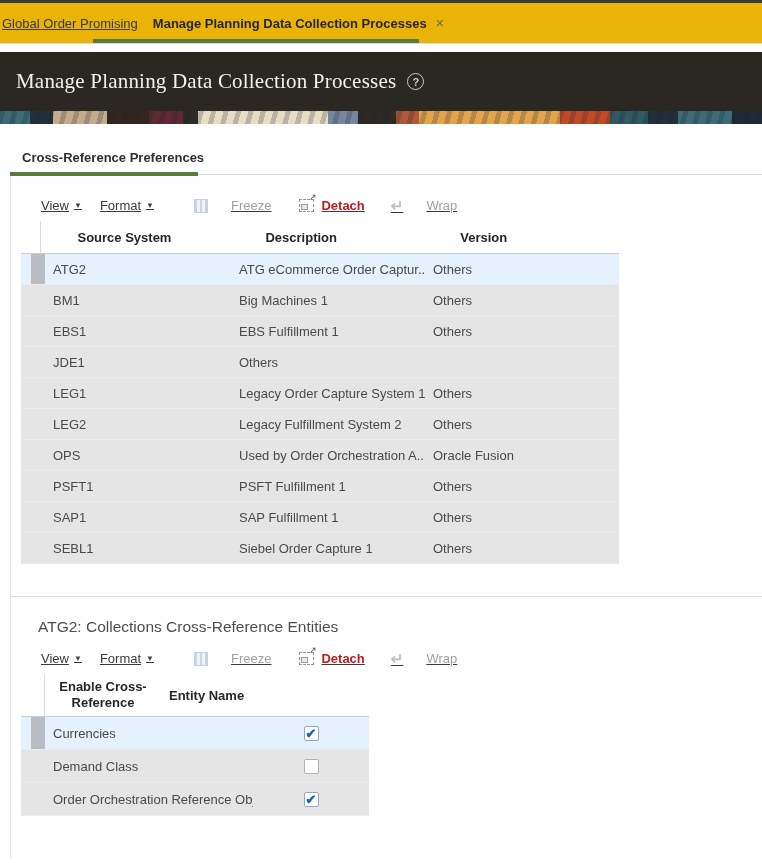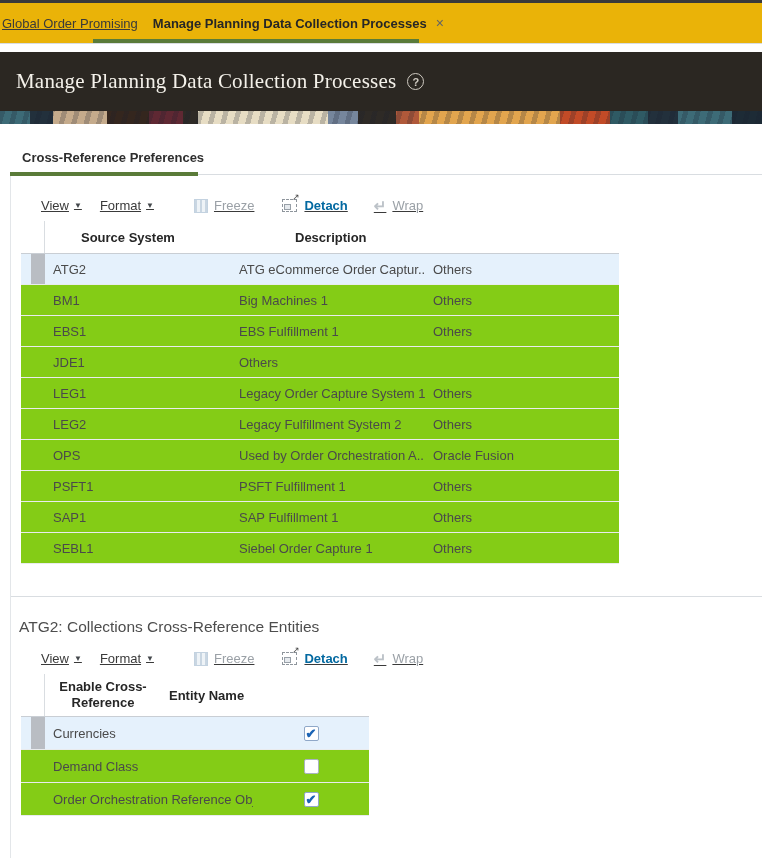--- a/index.html
+++ b/index.html
@@ -66,22 +66,22 @@
   .subtab-line { position:absolute; left:198px; right:0; top:29px; height:1px; background:#d9dde1; }
 
   
   .main { margin-left:10px; border-left:1px solid #e3e6e9; height:682px; overflow:hidden; }
 
   .toolbar { display:flex; align-items:center; padding:22px 0 0 30px; font-size:13px; color:#3a3a3a;text-decoration:underline; }
   .toolbar.second { padding-top:15px; }
   .menu-btn { display:inline-flex; align-items:center; cursor:pointer; }
   .menu-arrow { font-size:8px; margin-left:5px; color:#44484c; }
   .tool-btn { display:inline-flex; align-items:center; cursor:pointer; }
-  .tool-strong { font-weight:bold; color:#0369a1; }
-  .tool-disabled { color:#9ba1a7; cursor:default; }
+  .tool-strong { font-weight:bold; color:#b91c1c; }
+  .tool-disabled { color:#9ba1a7; cursor:default;gap:17px; }
   .mr18 { margin-right:18px; } .mr40 { margin-right:40px; }
   .mr28 { margin-right:28px; } .mr26 { margin-right:26px; }
 
   .ic-freeze {
     width:14px; height:14px; margin-right:6px; border:1px solid #c3d2e0;
     background:repeating-linear-gradient(90deg,#c9d6e2 0 2px,#eef3f7 2px 5px);
     display:inline-block;
   }
   .ic-detach {
     position:relative; width:15px; height:13px; margin-right:7px;
@@ -101,38 +101,38 @@
   .tbl-header { display:flex; font-weight:bold; color:#262626; border-bottom:1px solid #c9ced4; align-items:stretch; }
   .tbl-1 .tbl-header { height:33px;gap:28px; }
   .tbl-2 .tbl-header { height:43px; }
   .hcell { padding:0 8px; display:flex; align-items:center; }
   .hcell-sel { width:24px; padding:0; border-right:1px solid #d9dde1; }
   .c-src  { width:186px; }
   .c-desc { width:194px; }
   .c-ver  { width:194px; }
   .c-ent  { width:208px; }
   .c-enb  { width:116px; justify-content:center; text-align:center; line-height:1.25; }
-  .row { display:flex; align-items:stretch; border-bottom:1px solid #e9ebee; background:#84cc16; }
+  .row { display:flex; align-items:stretch; border-bottom:1px solid #e9ebee; background:#e5e5e5; }
   .tbl-1 .row { height:31px; }
   .tbl-2 .row { height:33px; }
   .row.selected { background:#e5f1fc; }
   .selcell { width:24px; display:flex; }
   .selbar { width:14px; margin-left:10px; background:#b9bdc3; display:none; }
   .row.selected .selbar { display:block; }
   .cell { padding:0 8px; display:flex; align-items:center; white-space:nowrap; overflow:hidden; }
   .cell.c-enb { justify-content:center; }
   .checkbox {
     width:15px; height:15px; border:1px solid #a9b4bf; border-radius:2px; background:#fff;
     display:flex; align-items:center; justify-content:center; cursor:pointer;
     font-size:13px; font-weight:bold; color:#1b64b5; line-height:1;
   }
   .checkbox.checked { border-color:#8fa8c8; }
 
   .divider { height:1px; background:#d9dde1; margin-top:32px; }
-  .section-title { font-size:15.5px; color:#4d4d4d; margin:21px 0 0 8px; }
+  .section-title { font-size:15.5px; color:#4d4d4d; margin:21px 0 0 27px; }
 </style>
 </head>
 <body>
 
 <div class="topbar"></div>
 
 <div class="tabbar">
   <span class="tab-link">Global Order Promising</span>
   <span class="tab-active">
     <span>Manage Planning Data Collection Processes</span>
@@ -179,20 +179,21 @@
       <span class="ic-wrap">↵</span>
       <span>Wrap</span>
     </span>
   </div>
 
   <div class="tbl tbl-1">
     <div class="tbl-header">
       <div class="hcell hcell-sel"></div>
       <div class="hcell c-src">Source System</div>
       <div class="hcell c-desc">Description</div>
+      <div class="hcell c-ver">Version</div>
     </div>
     <div>
         <div class="row selected">
     <div class="selcell">
             <div class="selbar"></div>
           </div>
     <div class="cell c-src">ATG2</div>
     <div class="cell c-desc">ATG eCommerce Order Captur...</div>
     <div class="cell c-ver">Others</div>
   </div>

